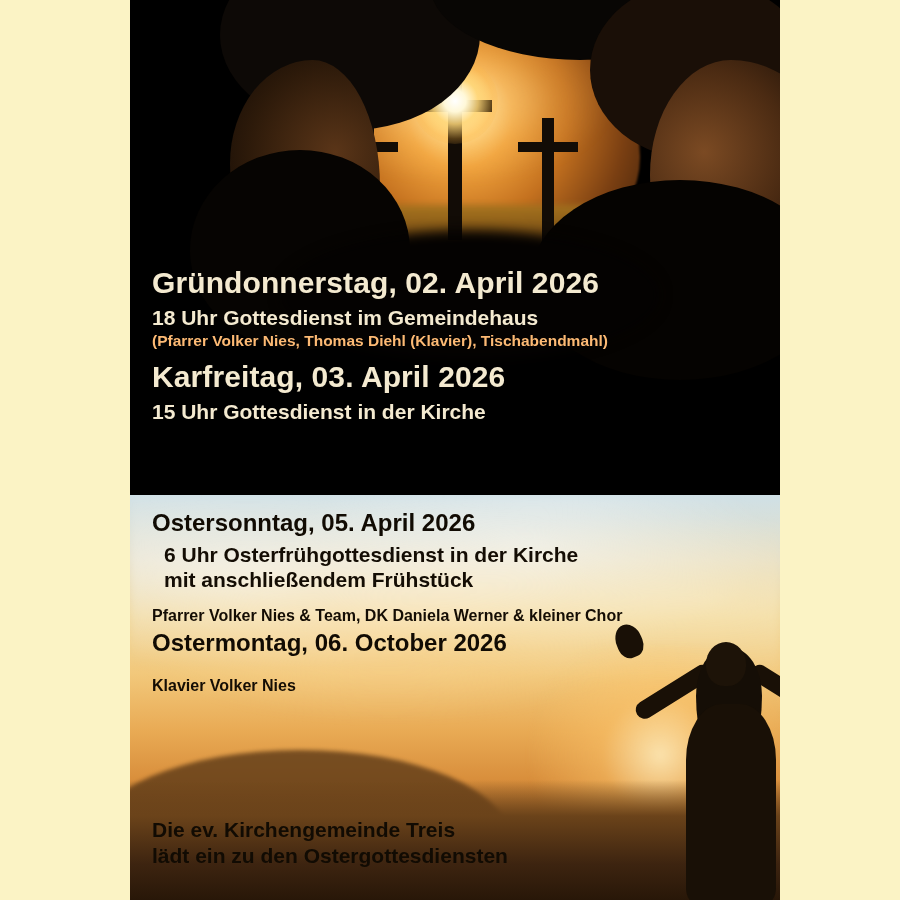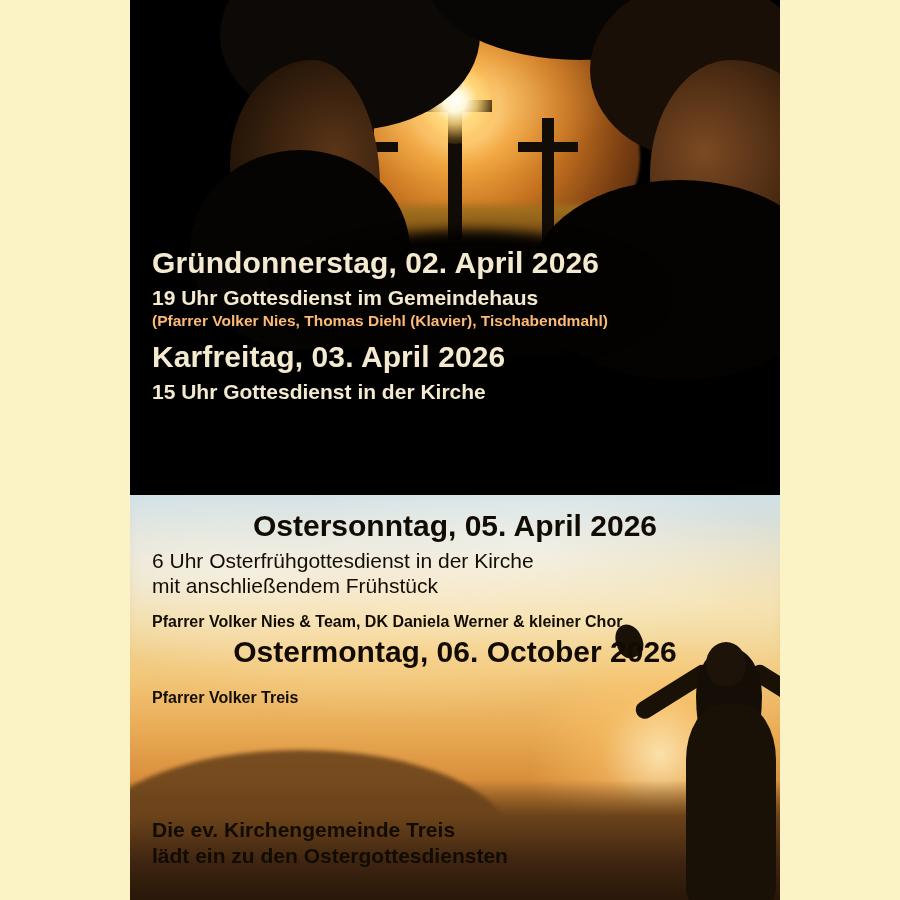--- a/index.html
+++ b/index.html
@@ -102,21 +102,21 @@
     top: 20px;
     width: 310px;
     height: 160px;
     background: radial-gradient(ellipse at 50% 50%, rgba(255,236,180,.55) 0%, rgba(255,200,110,.18) 45%, rgba(255,180,60,0) 72%);
     filter: blur(6px);
   }
 
   .top-text {
     position: absolute;
     left: 0;
-    top: 236px;
+    top: 256px;
     width: 696px;
     padding: 0 22px;
     box-sizing: border-box;
     color: #f7efd8;
   }
   .t-head {
     font-size: 30px;
     font-weight: bold;
     color: #f4ead0;
     margin: 10px 0 6px 0;
@@ -216,31 +216,30 @@
 
   .bottom-text {
     position: absolute;
     left: 0; top: 0;
     width: 650px;
     padding: 10px 22px 0 22px;
     box-sizing: border-box;
     color: #120c04;
   }
   .b-head {
-    font-size: 30px;
+    font-size: 24px;
     font-weight: bold;
     color: #110b03;
     margin: 4px 0 6px 0;
-    text-align: center;
   }
   .b-sub {
     font-size: 21px;
-    font-weight: normal;
+    font-weight: bold;
     color: #140d04;
-    margin: 0 0 1px 0;
+    margin: 0 0 1px 12px;
   }
   .b-small {
     font-size: 16px;
     font-weight: bold;
     color: #140d04;
     margin: 0;
   }
   .b-gap { height: 14px; }
   .b-invite {
     position: absolute;
@@ -277,21 +276,21 @@
       <div class="rock r3"></div>
       <div class="rock r4"></div>
       <div class="rock r5"></div>
       <div class="rock r6"></div>
       <div class="rock r7"></div>
       <div class="rock r8"></div>
     </div>
 
     <div class="top-text">
       <div class="t-head">Gründonnerstag, 02. April 2026</div>
-      <div class="t-sub">19 Uhr Gottesdienst im Gemeindehaus</div>
+      <div class="t-sub">18 Uhr Gottesdienst im Gemeindehaus</div>
       <div class="t-small">(Pfarrer Volker Nies, Thomas Diehl (Klavier), Tischabendmahl)</div>
 
       <div class="t-head">Karfreitag, 03. April 2026</div>
       <div class="t-sub">15 Uhr Gottesdienst in der Kirche</div>
     </div>
   </div>
 
   <div class="panel-bottom">
 
     <div>
@@ -313,21 +312,21 @@
 
     <div class="bottom-text">
       <div class="b-head">Ostersonntag, 05. April 2026</div>
       <div class="b-sub">6 Uhr Osterfrühgottesdienst in der Kirche</div>
       <div class="b-sub">mit anschließendem Frühstück</div>
       <div class="b-gap"></div>
       <div class="b-small">Pfarrer Volker Nies &amp; Team, DK Daniela Werner &amp; kleiner Chor</div>
 
       <div class="b-head">Ostermontag, 06. October 2026</div>
       <div class="b-gap"></div>
-      <div class="b-small">Pfarrer Volker Treis</div>
+      <div class="b-small">Klavier Volker Nies</div>
     </div>
 
     <div class="b-invite">
       <div>Die ev. Kirchengemeinde Treis</div>
       <div>lädt ein zu den Ostergottesdiensten</div>
     </div>
   </div>
 </div>
 
 </body></html>

